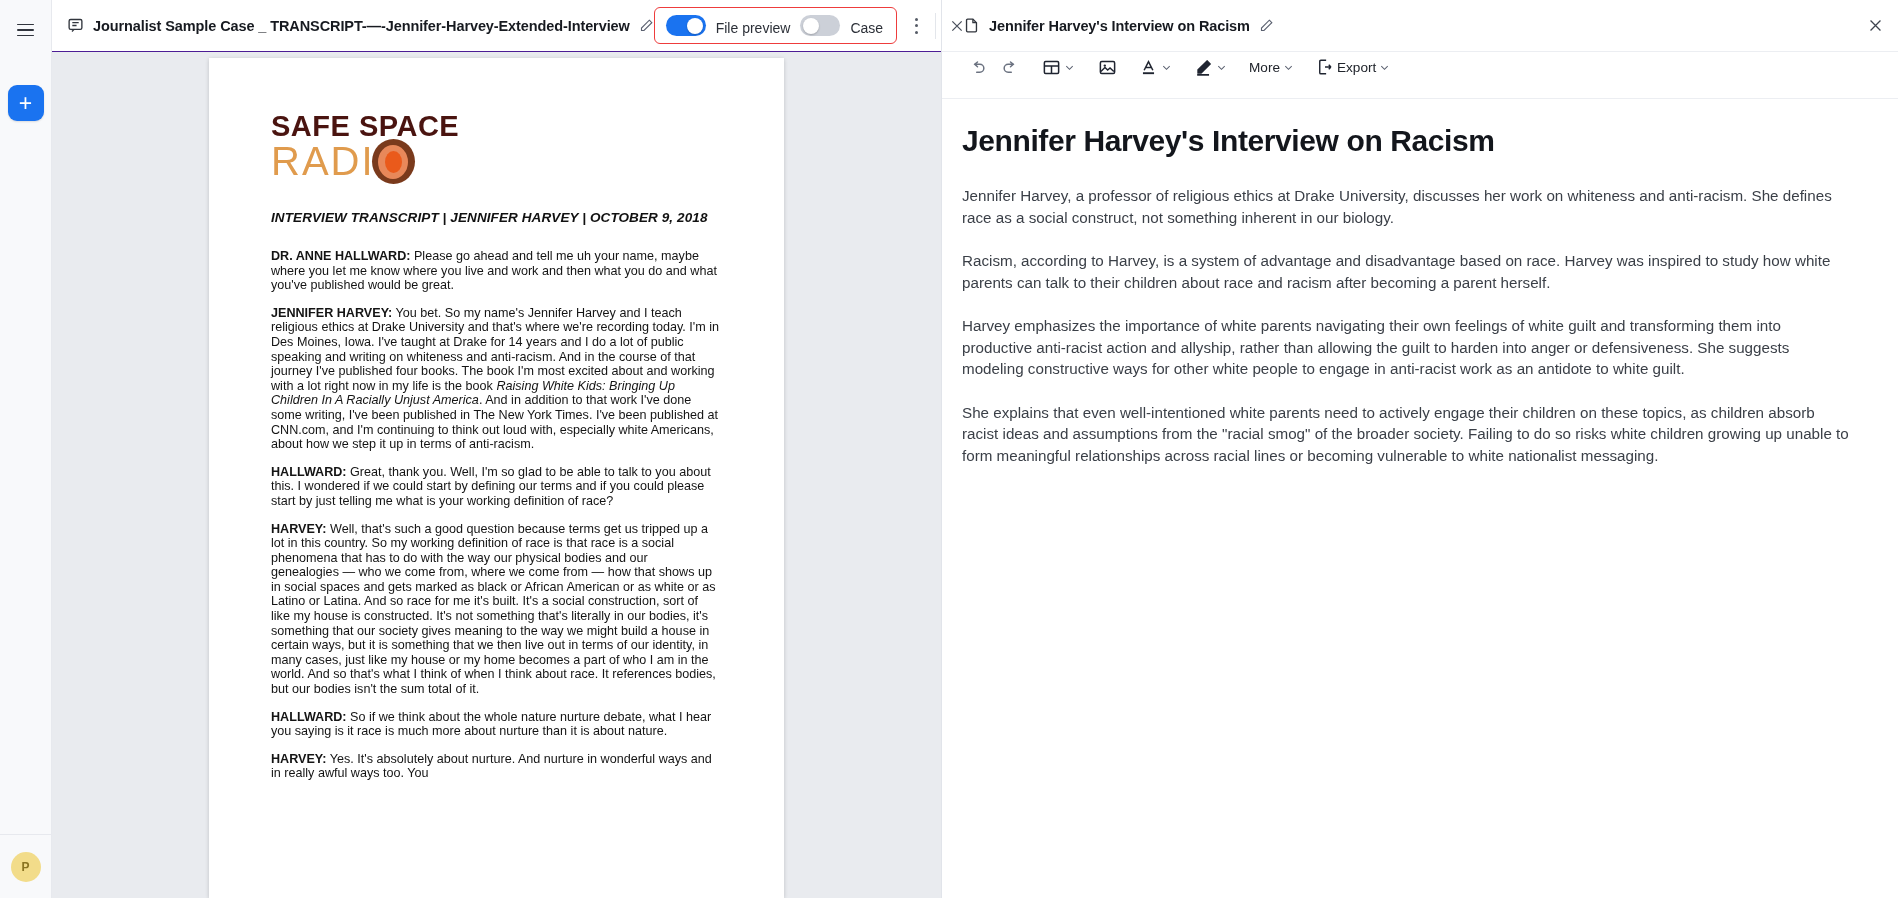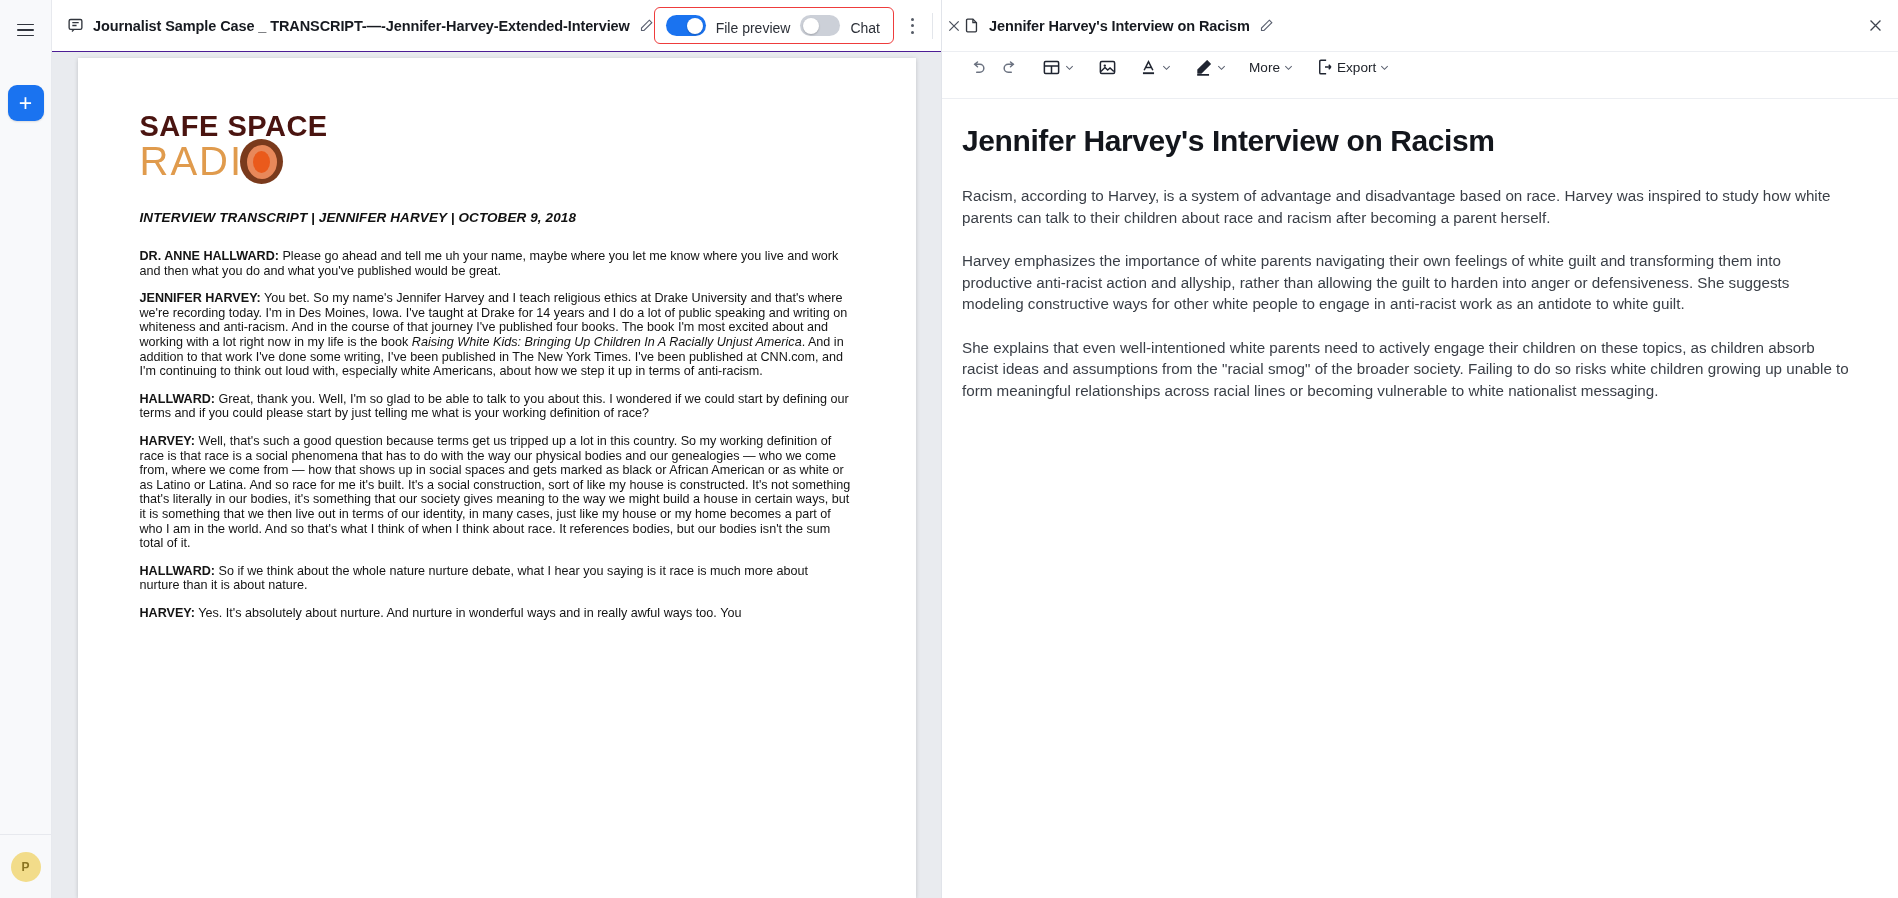--- a/index.html
+++ b/index.html
@@ -130,21 +130,21 @@
     display:flex; align-items:center; gap:6px; cursor:pointer;
   }
   .zoom-sel span { font-size: 12.5px; color:#31353d; }
 
   
   .preview-view {
     flex: 1; background:#e9ebef; overflow:hidden; position:relative;
     display:flex; justify-content:center;
   }
   .page-sheet {
-    width: 838px; margin-top: 6px; background:#fff;
+    width: 575px; margin-top: 6px; background:#fff;
     box-shadow: 0 1px 4px rgba(0,0,0,.18);
     padding: 52px 62px 0 62px;
     font-family: "Liberation Sans", sans-serif;
     overflow:hidden;
   }
   .ssr-logo { margin-bottom: 26px; }
   .ssr-safe {
     font-size: 29px; font-weight: 800; letter-spacing: .5px;
     color: #4a1410; font-family: "Liberation Sans", sans-serif;
   }
@@ -251,21 +251,21 @@
 
       <div class="header-right">
         <div class="toggle-wrap">
           <div class="switch on">
               <div class="knob"></div>
             </div>
           <span class="toggle-label">File preview</span>
           <div class="switch off">
               <div class="knob"></div>
             </div>
-          <span class="toggle-label">Chat</span>
+          <span class="toggle-label">Case</span>
         </div>
         <div class="kebab">
             <i></i>
             <i></i>
             <i></i>
           </div>
         <div class="vdiv"></div>
         <div class="close-x">
           <svg width="16" height="16" viewBox="0 0 24 24" fill="none" stroke="#4a505c" stroke-width="1.9">
             <path d="M5 5l14 14M19 5L5 19"></path>
@@ -402,18 +402,19 @@
           </svg>
         <span class="tb-text">Export</span>
         <svg class="caret-svg" width="11" height="11" viewBox="0 0 24 24" fill="none" stroke="#5b6170" stroke-width="2.2">
             <path d="M5 9l7 7 7-7"></path>
           </svg>
       </div>
     </div>
 
     <div class="editor-body">
       <h1 class="doc-h1">Jennifer Harvey's Interview on Racism</h1>
+      <p class="doc-p">Jennifer Harvey, a professor of religious ethics at Drake University, discusses her work on whiteness and anti-racism. She defines race as a social construct, not something inherent in our biology.</p>
       <p class="doc-p">Racism, according to Harvey, is a system of advantage and disadvantage based on race. Harvey was inspired to study how white parents can talk to their children about race and racism after becoming a parent herself.</p>
       <p class="doc-p">Harvey emphasizes the importance of white parents navigating their own feelings of white guilt and transforming them into productive anti-racist action and allyship, rather than allowing the guilt to harden into anger or defensiveness. She suggests modeling constructive ways for other white people to engage in anti-racist work as an antidote to white guilt.</p>
       <p class="doc-p">She explains that even well-intentioned white parents need to actively engage their children on these topics, as children absorb racist ideas and assumptions from the "racial smog" of the broader society. Failing to do so risks white children growing up unable to form meaningful relationships across racial lines or becoming vulnerable to white nationalist messaging.</p>
     </div>
   </div>
 </div>
 
 </body></html>

